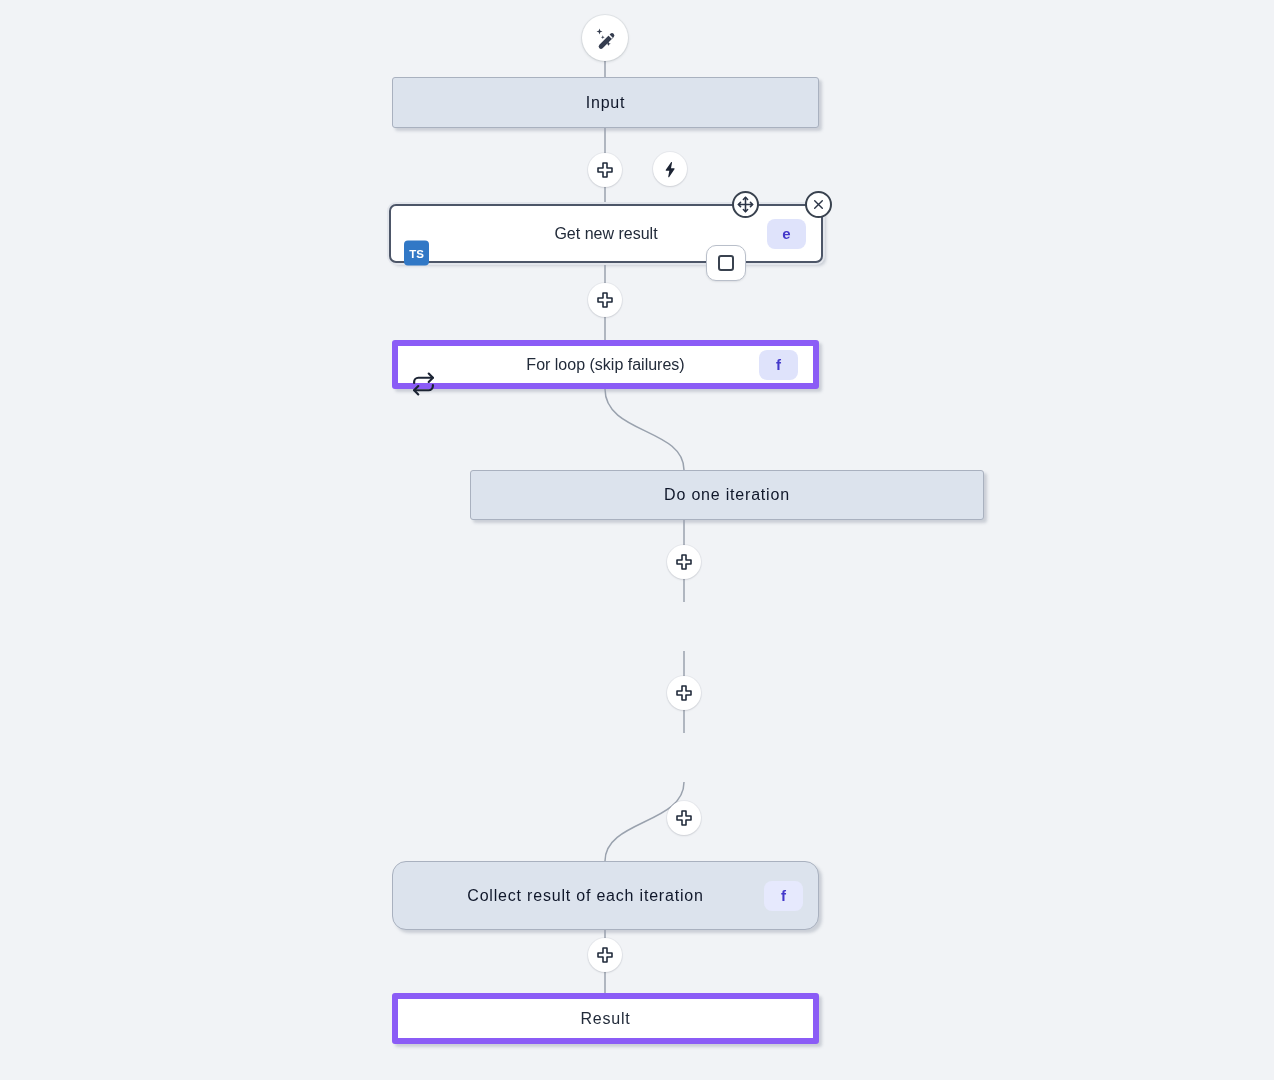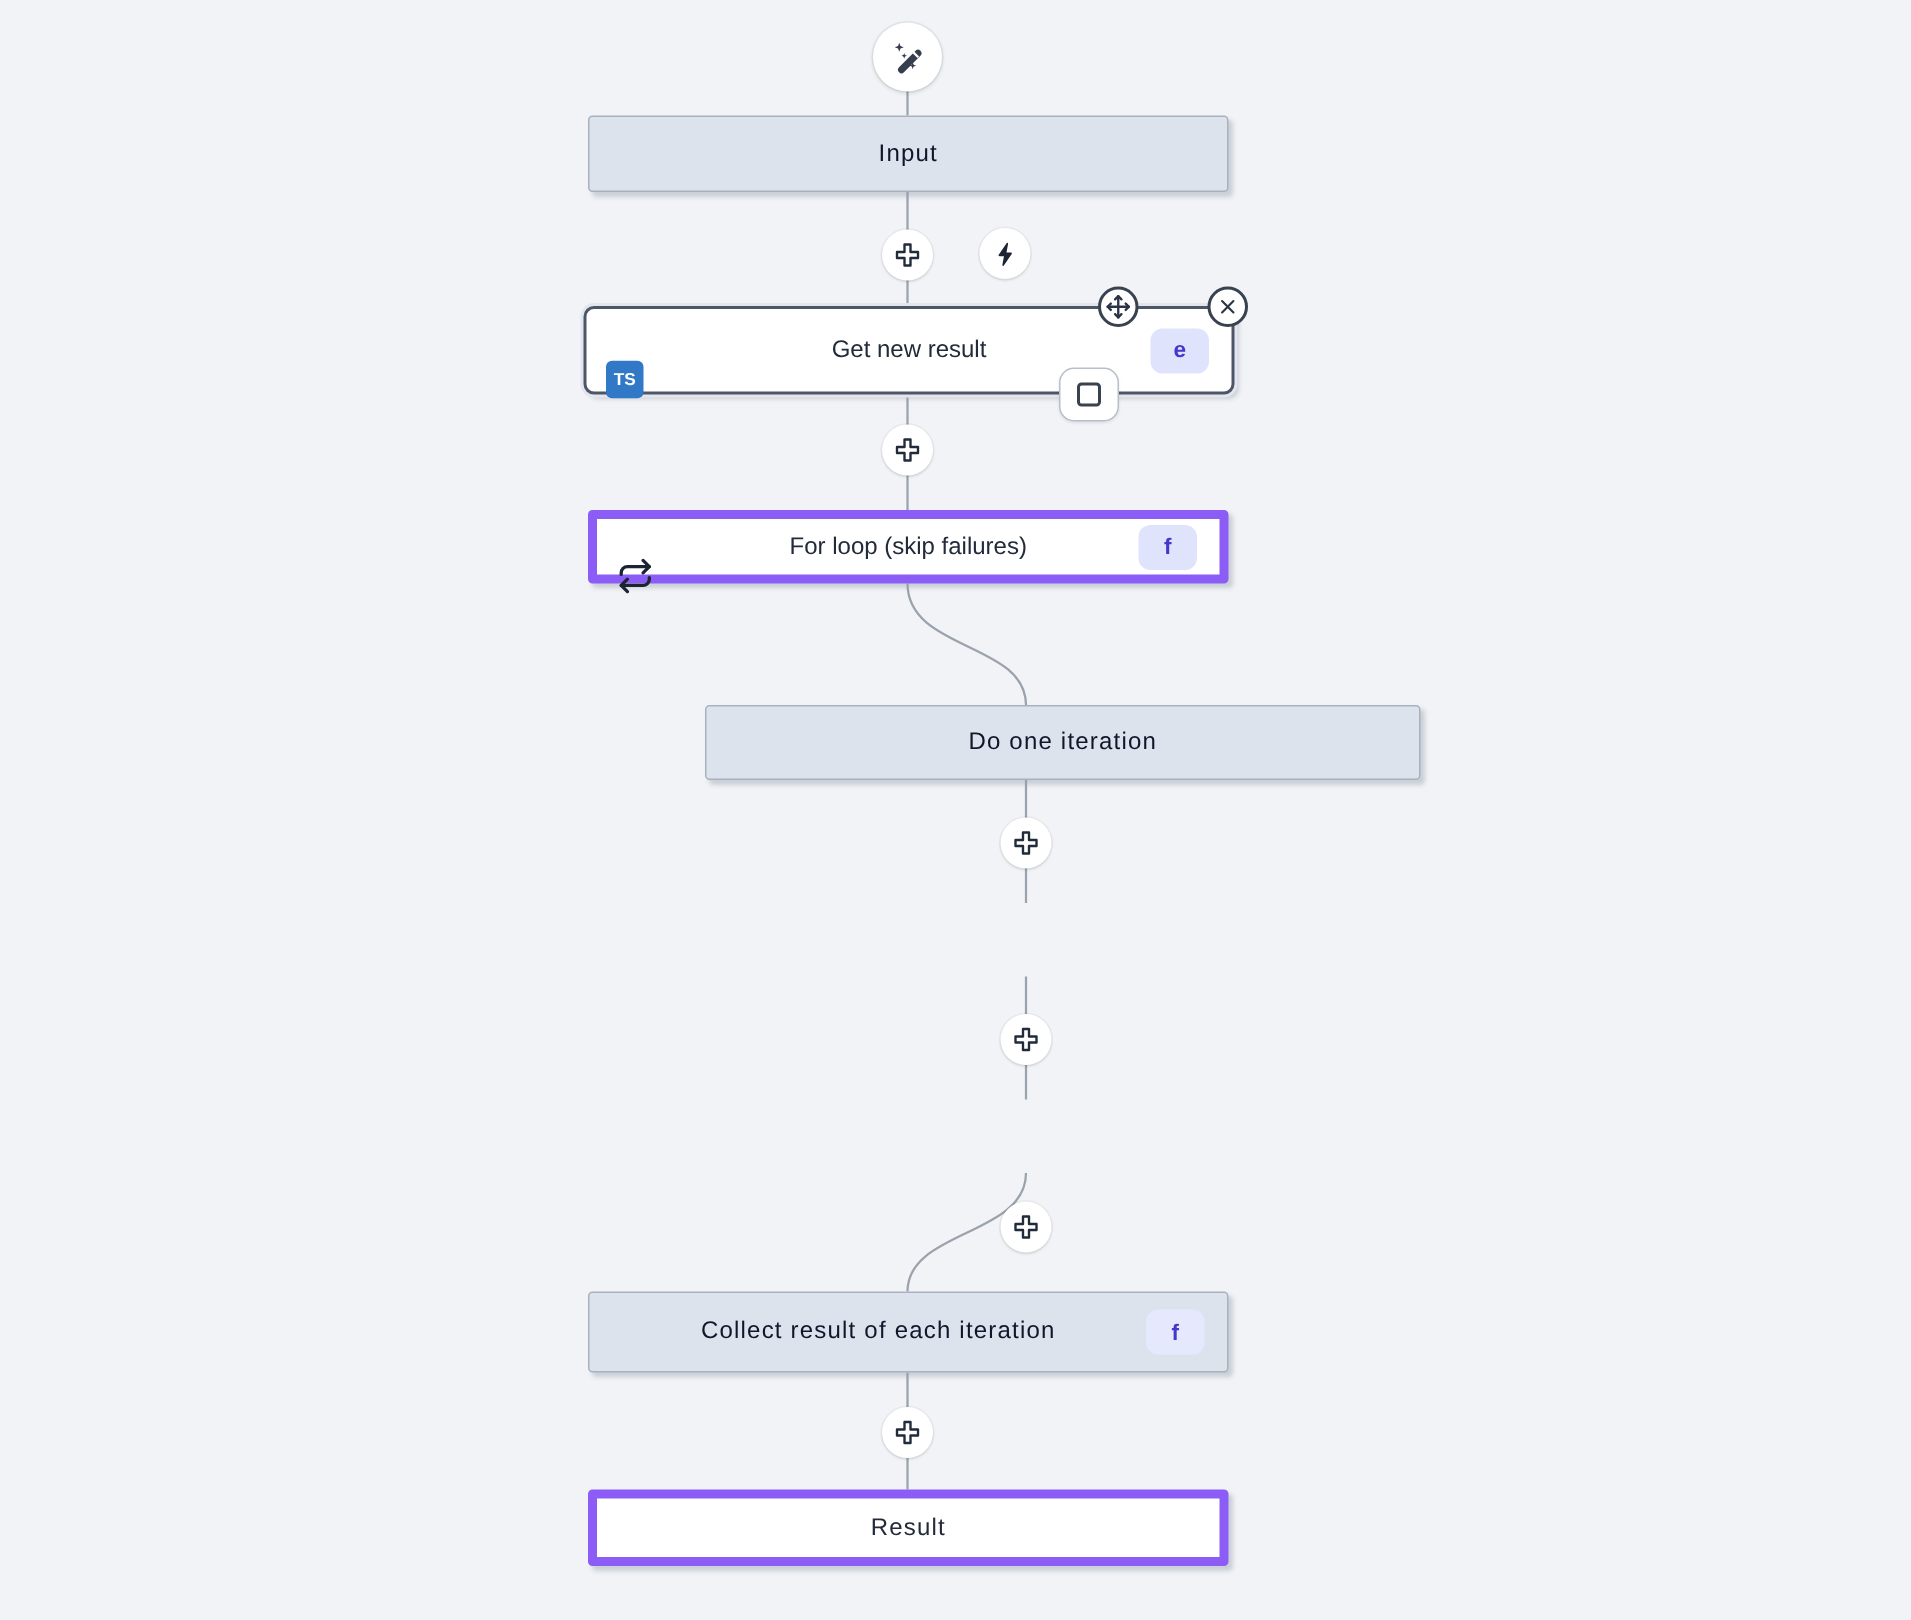--- a/index.html
+++ b/index.html
@@ -164,21 +164,21 @@
         <path d="m17 2 4 4-4 4"></path>
           <path d="M3 11v-1a4 4 0 0 1 4-4h14"></path>
           <path d="m7 22-4-4 4-4"></path>
           <path d="M21 13v1a4 4 0 0 1-4 4H3"></path>
       </svg>
     </span>
     <span class="label">For loop (skip failures)</span>
     <span class="badge">f</span>
   </div>
 
-  <div class="node virtual" style="left:470px;top:470px;width:477px;height:50px;text-align:right;">
+  <div class="node virtual" style="left:470px;top:470px;width:514px;height:50px;text-align:right;">
     <span class="label">Do one iteration</span>
   </div>
 
   <button class="circle-btn plus-btn" style="left:667px;top:545px;">
     <span style="display:flex;">
       <svg width="20" height="20" viewBox="0 0 24 24">
           <path d="M9.6 3.6h4.8v6h6v4.8h-6v6H9.6v-6h-6V9.6h6z" fill="#fff" stroke="#212b3b" stroke-width="1.9" stroke-linejoin="round"></path>
         </svg>
     </span>
   </button>
@@ -194,21 +194,21 @@
 
 
   <button class="circle-btn plus-btn" style="left:667px;top:801px;">
     <span style="display:flex;">
       <svg width="20" height="20" viewBox="0 0 24 24">
           <path d="M9.6 3.6h4.8v6h6v4.8h-6v6H9.6v-6h-6V9.6h6z" fill="#fff" stroke="#212b3b" stroke-width="1.9" stroke-linejoin="round"></path>
         </svg>
     </span>
   </button>
 
-  <div class="node virtual" style="left:392px;top:861px;width:427px;height:54px;">
+  <div class="node virtual" style="left:392px;top:861px;width:427px;height:69px;border-radius:14px;">
     <span class="label pad-for-badge">Collect result of each iteration</span>
     <span class="badge soft">f</span>
   </div>
 
   <button class="circle-btn plus-btn" style="left:588px;top:938px;">
     <span style="display:flex;">
       <svg width="20" height="20" viewBox="0 0 24 24">
           <path d="M9.6 3.6h4.8v6h6v4.8h-6v6H9.6v-6h-6V9.6h6z" fill="#fff" stroke="#212b3b" stroke-width="1.9" stroke-linejoin="round"></path>
         </svg>
     </span>

